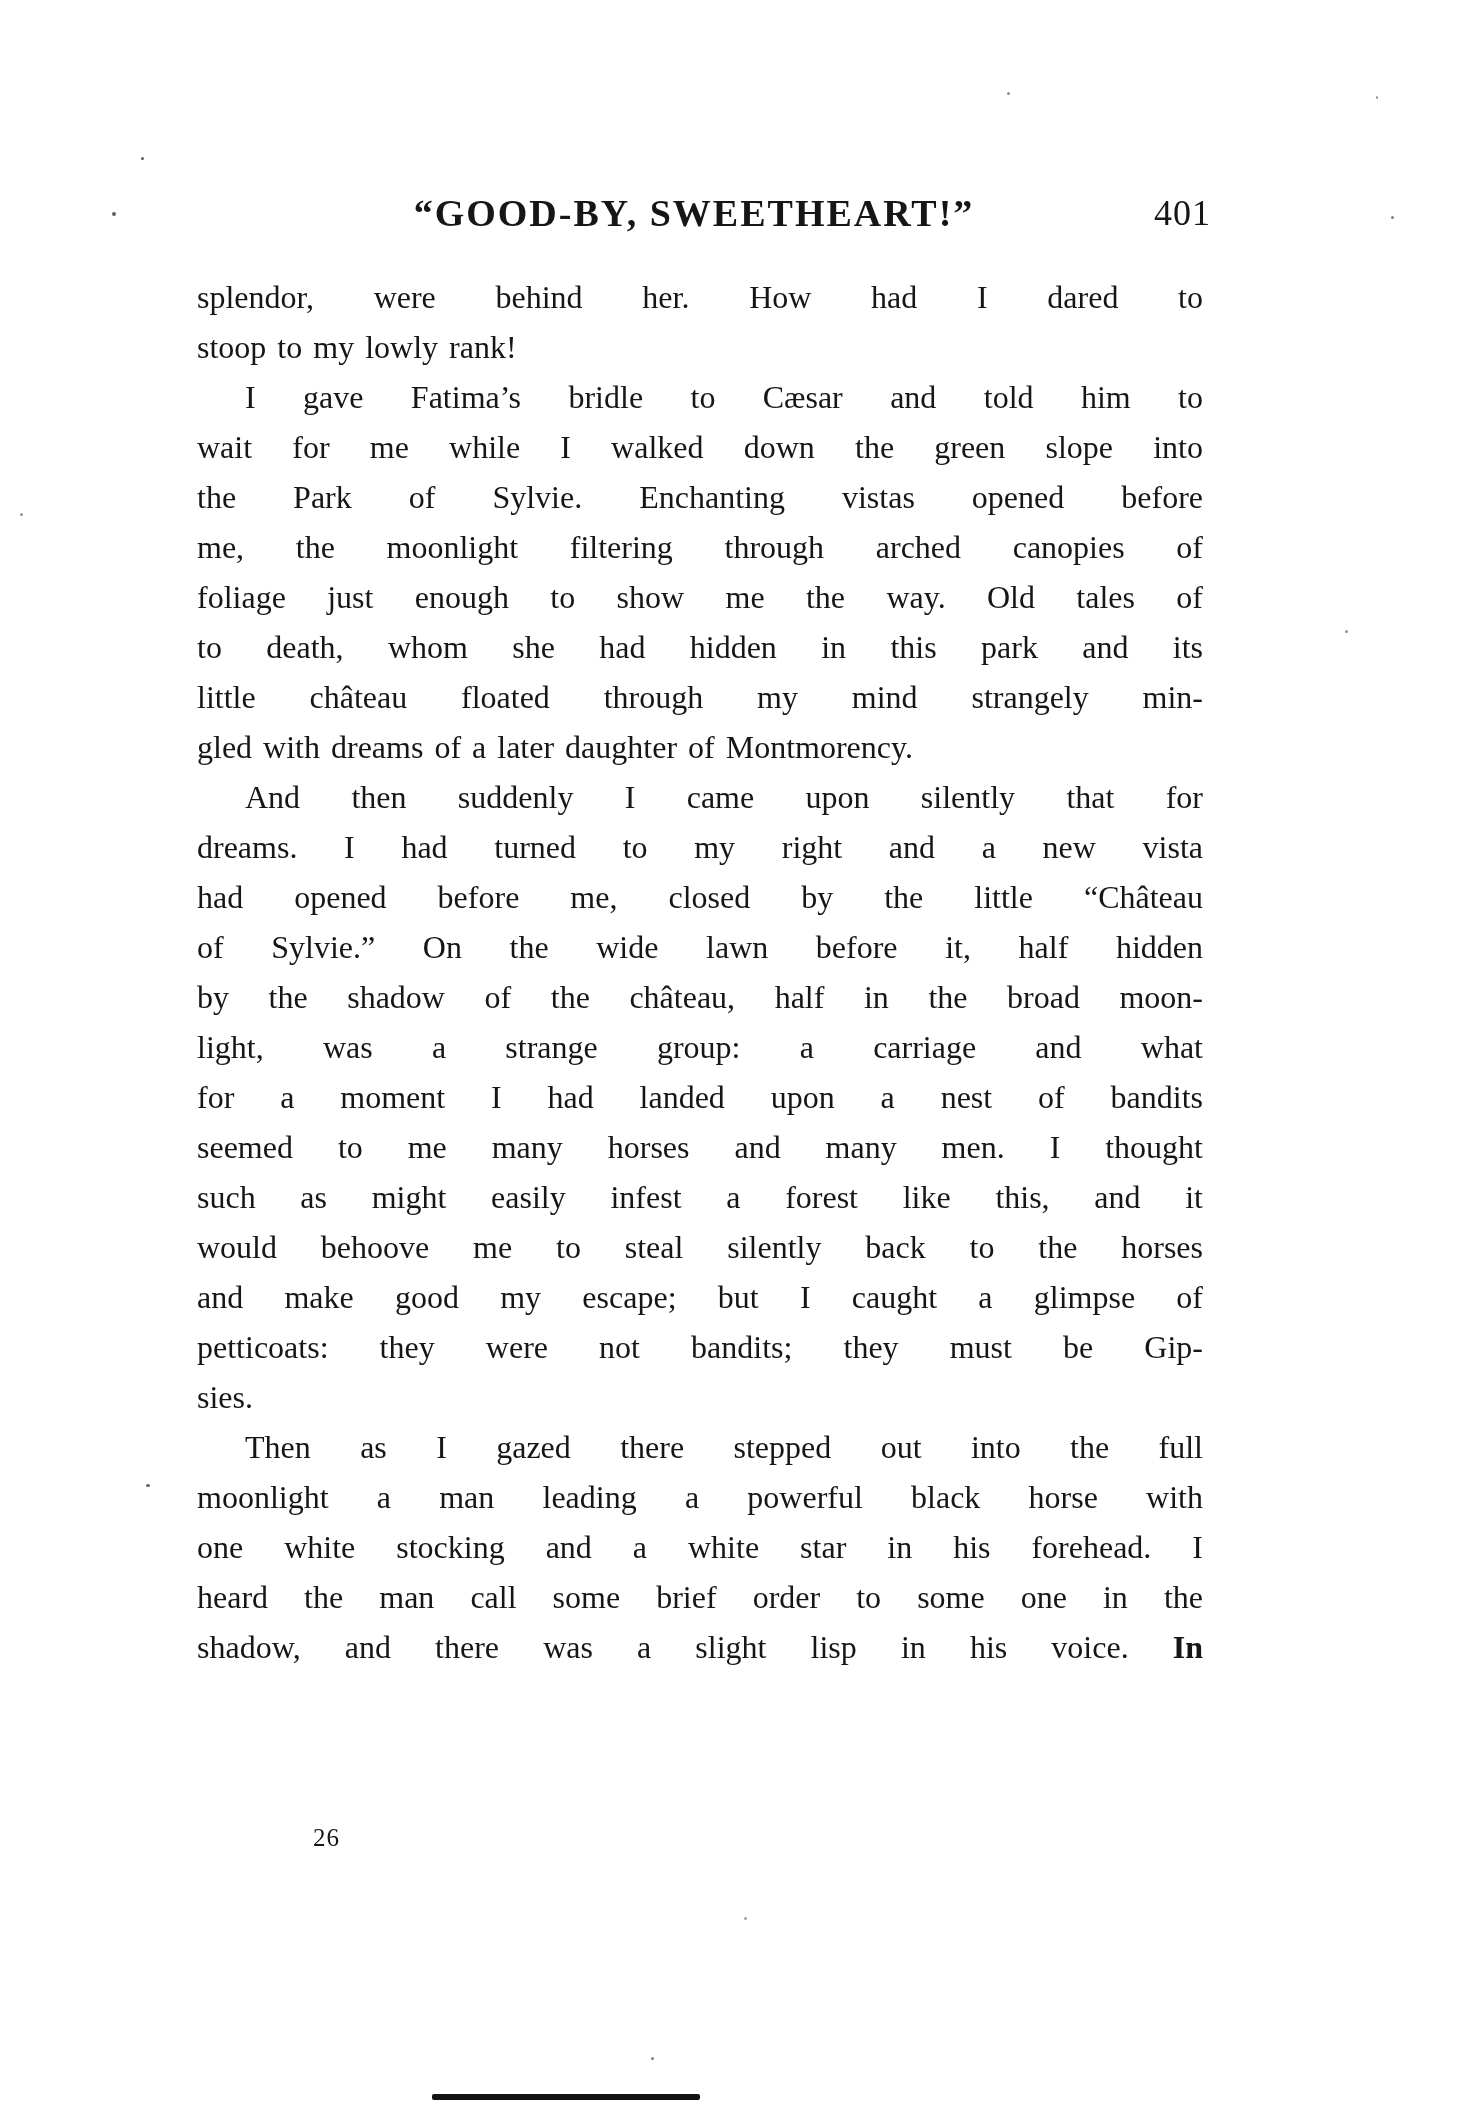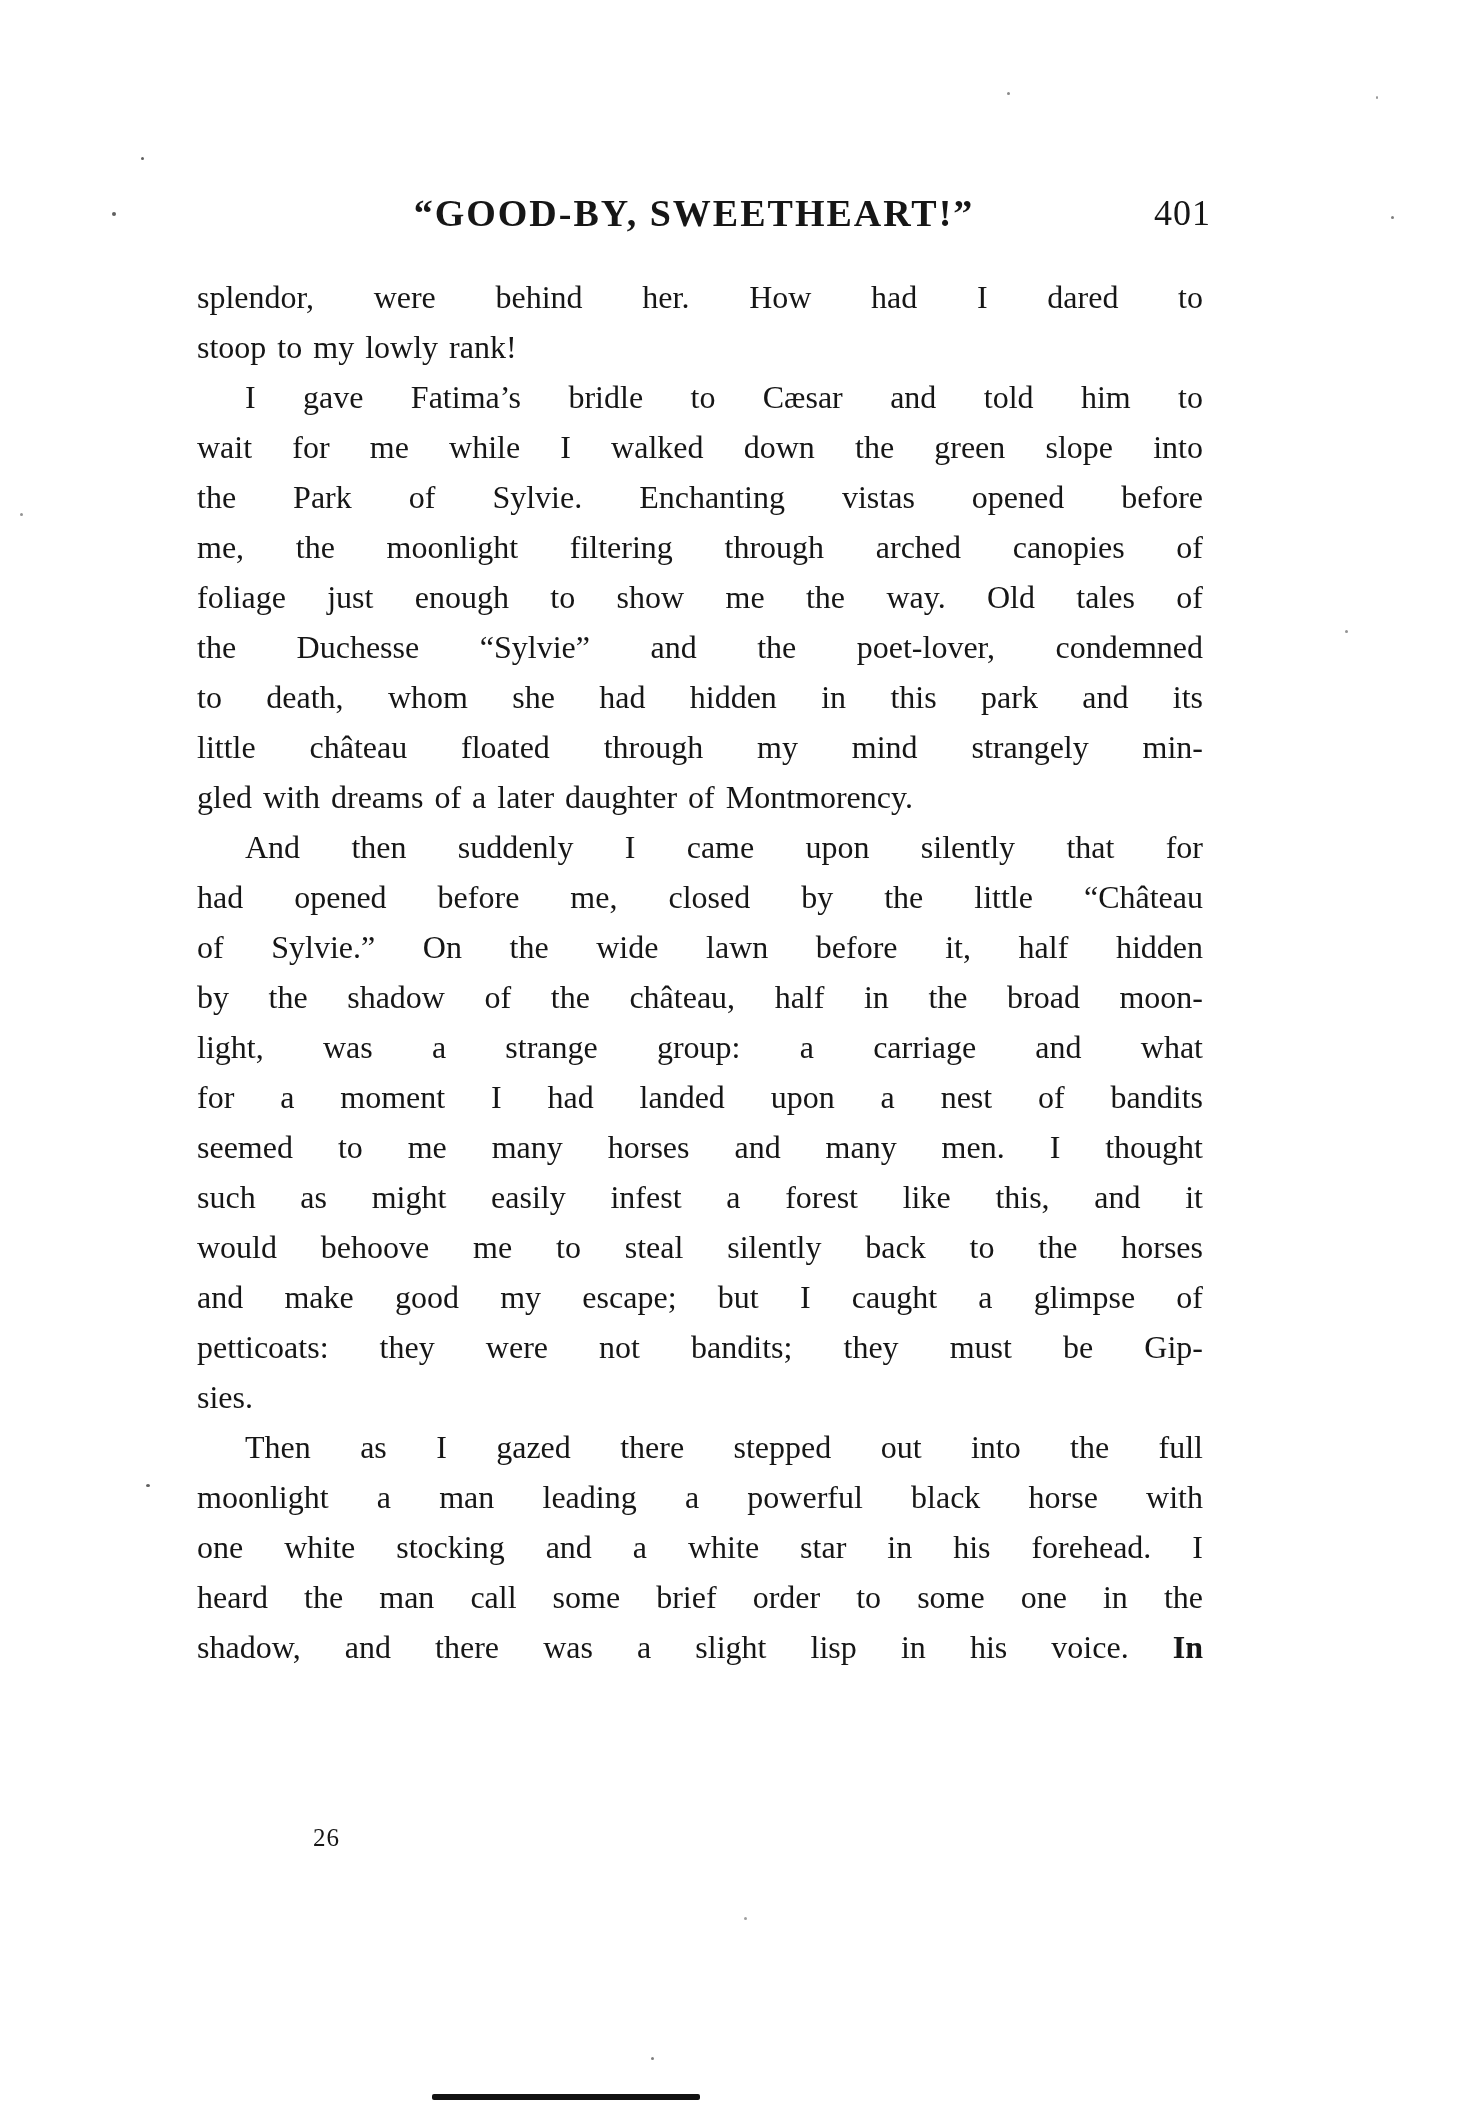--- a/index.html
+++ b/index.html
@@ -111,25 +111,25 @@
   </div>
 
   <div class="text-body">
       <div class="line">splendor, were behind her.  How had I dared to</div>
       <div class="line para-end">stoop to my lowly rank!</div>
       <div class="line indent">I gave Fatima’s bridle to Cæsar and told him to</div>
       <div class="line">wait for me while I walked down the green slope into</div>
       <div class="line">the Park of Sylvie.  Enchanting vistas opened before</div>
       <div class="line">me, the moonlight filtering through arched canopies of</div>
       <div class="line">foliage just enough to show me the way.  Old tales of</div>
-      <div class="line">the Duchesse “Sylvie” and the poet-lover, condemned</div>
       <div class="line">to death, whom she had hidden in this park and its</div>
       <div class="line">little château floated through my mind strangely min-</div>
       <div class="line para-end">gled with dreams of a later daughter of Montmorency.</div>
       <div class="line indent">And then suddenly I came upon silently that for</div>
+      <div class="line">dreams.  I had turned to my right and a new vista</div>
       <div class="line">had opened before me, closed by the little “Château</div>
       <div class="line">of Sylvie.”  On the wide lawn before it, half hidden</div>
       <div class="line">by the shadow of the château, half in the broad moon-</div>
       <div class="line">light, was a strange group: a carriage and what</div>
       <div class="line">for a moment I had landed upon a nest of bandits</div>
       <div class="line">seemed to me many horses and many men.  I thought</div>
       <div class="line">such as might easily infest a forest like this, and it</div>
       <div class="line">would behoove me to steal silently back to the horses</div>
       <div class="line">and make good my escape; but I caught a glimpse of</div>
       <div class="line">petticoats: they were not bandits; they must be Gip-</div>

